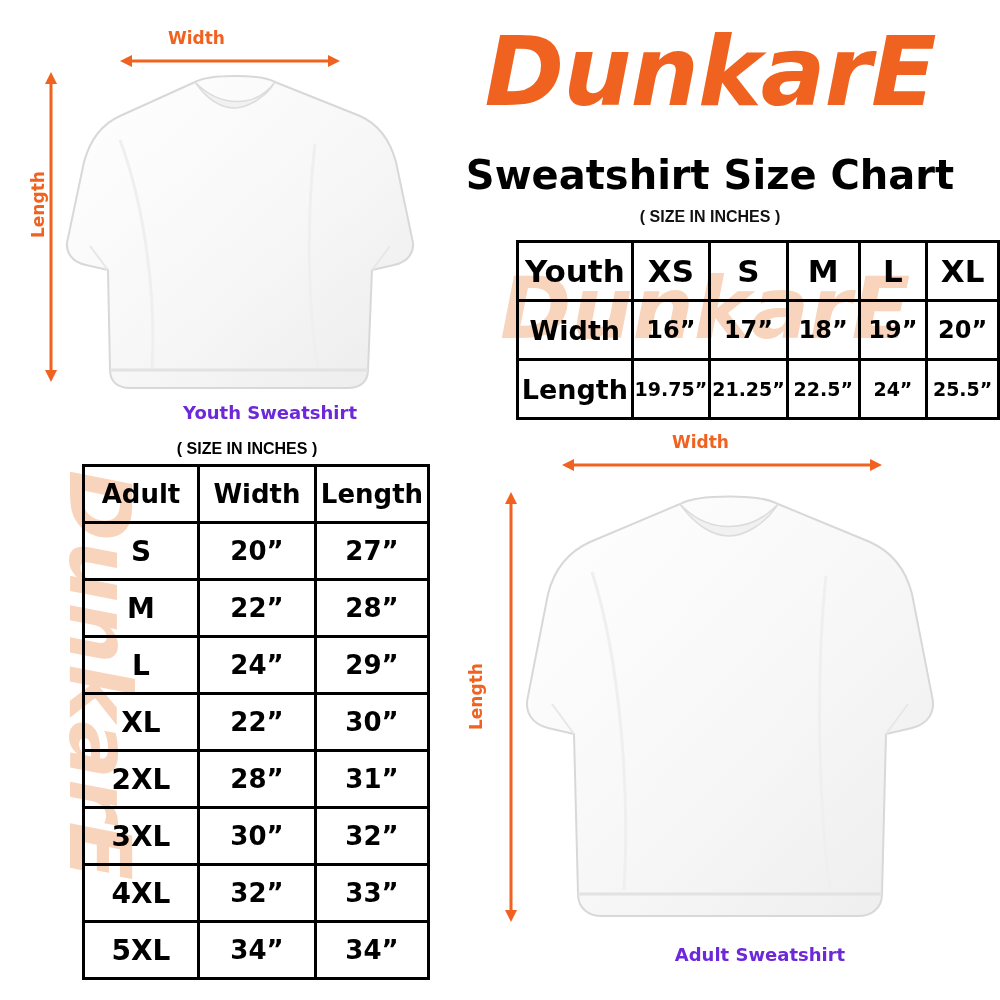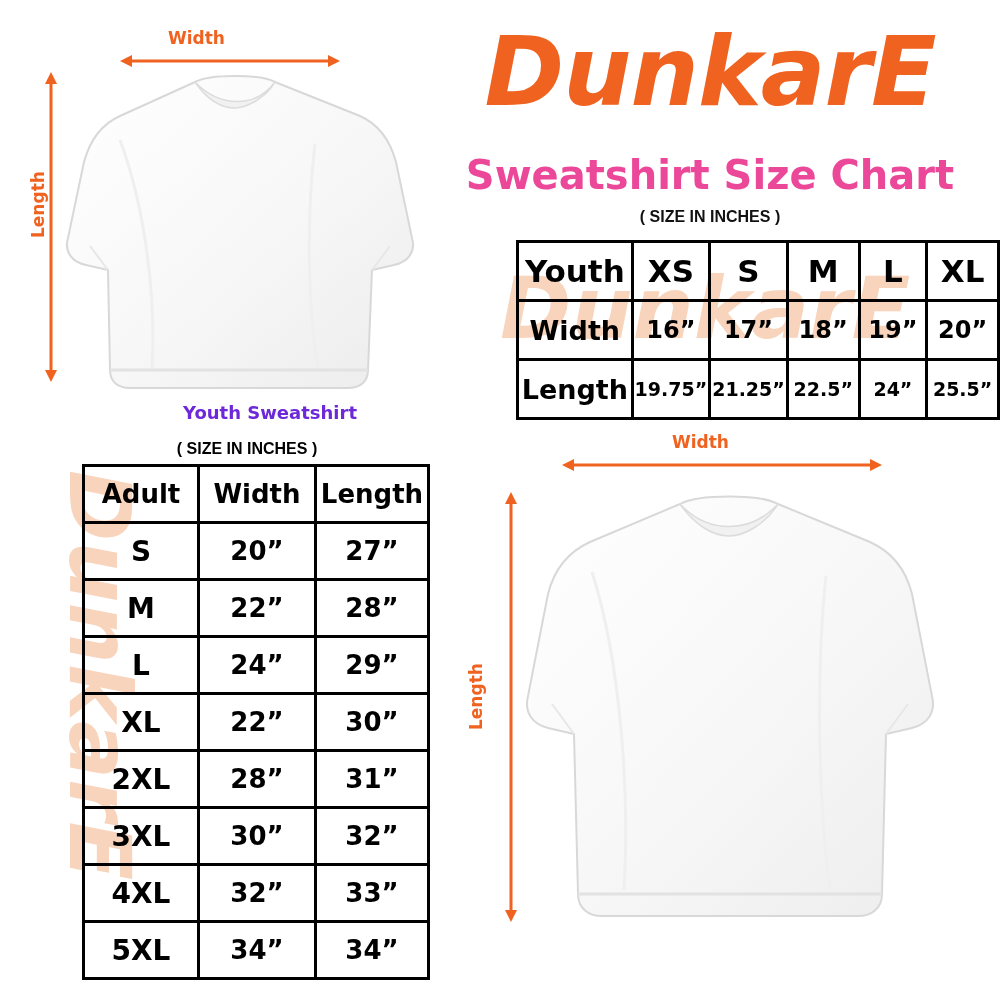--- a/index.html
+++ b/index.html
@@ -37,21 +37,21 @@
     letter-spacing: -1px;
   }
   .chart-title {
     position: absolute;
     left: 430px;
     top: 152px;
     width: 560px;
     text-align: center;
     font-size: 40px;
     font-weight: bold;
-    color: #ec4899;
+    color: #000000;
     font-family: "DejaVu Sans", sans-serif;
   }
   .size-note-top {
     position: absolute;
     left: 430px;
     top: 208px;
     width: 560px;
     text-align: center;
     font-size: 16px;
     font-weight: bold;
@@ -328,14 +328,15 @@
   </svg>
   <div class="dim-label" id="adult-width-label">Width</div>
 
   <svg class="arrow" style="left:502px; top:492px;" width="18" height="430">
     <line x1="9" y1="8" x2="9" y2="422" stroke="#F0621F" stroke-width="3"></line>
     <polygon points="9,0 3,12 15,12" fill="#F0621F"></polygon>
     <polygon points="9,430 3,418 15,418" fill="#F0621F"></polygon>
   </svg>
   <div class="dim-label" id="adult-length-label">Length</div>
 
+  <div class="caption" id="adult-caption">Adult Sweatshirt</div>
 
 </div>
 
 </body></html>

